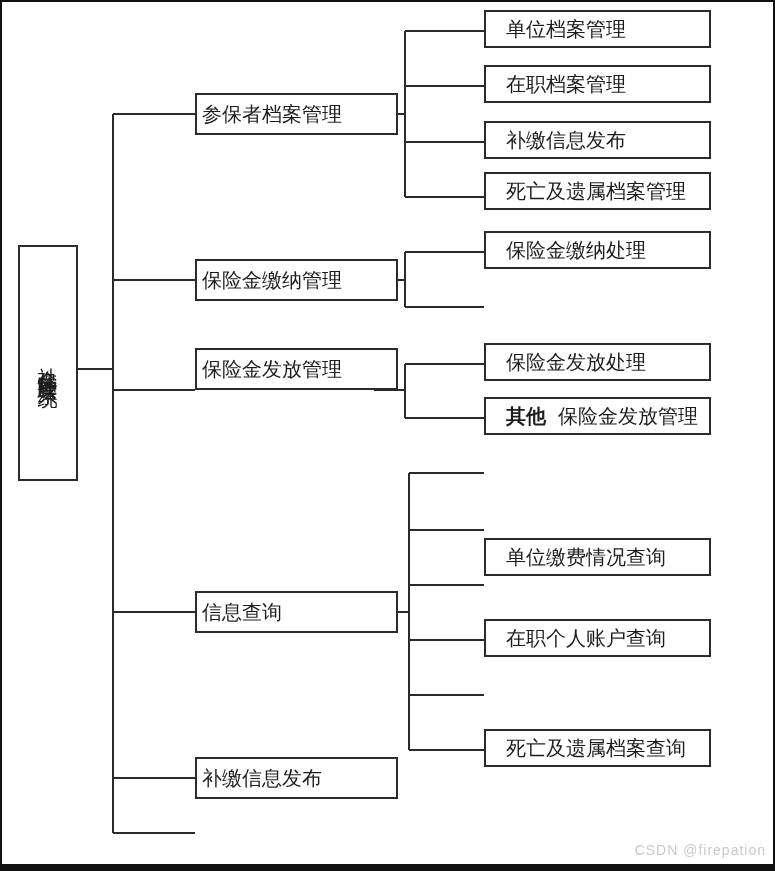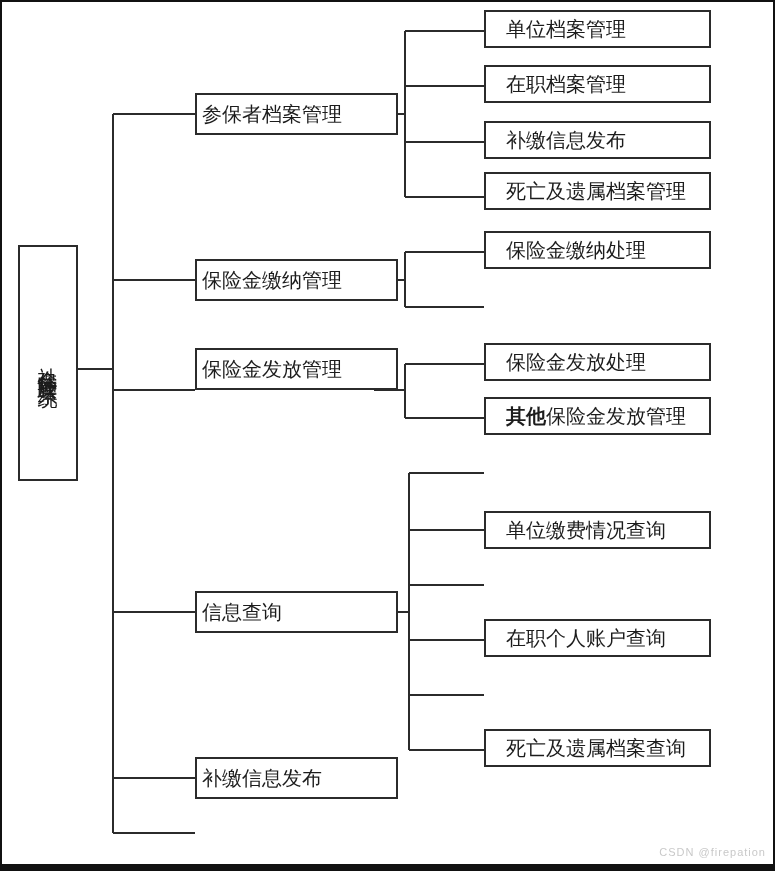--- a/index.html
+++ b/index.html
@@ -57,28 +57,28 @@
     padding-left: 5px;
   }
   .l3 {
     left: 482px;
     width: 227px;
     height: 38px;
     padding-left: 20px;
   }
   .bold-part {
     font-weight: bold;
-    margin-right: 0;
+    margin-right: 12px;
   }
   .watermark {
     position: absolute;
     right: 7px;
     bottom: 6px;
     font-family: "Liberation Sans", "DejaVu Sans", sans-serif;
-    font-size: 11px;
+    font-size: 14px;
     color: #c9c9c9;
     letter-spacing: 1px;
   }
 </style>
 </head>
 <body>
 
 <div class="frame">
 
   <svg class="wires" width="771" height="862" viewBox="0 0 771 862">
@@ -161,21 +161,21 @@
   </div>
 
   <div class="node l3" style="top:341px">
     <span>保险金发放处理</span>
   </div>
   <div class="node l3" style="top:395px">
     <span class="bold-part">其他</span>
       <span>保险金发放管理</span>
   </div>
 
-  <div class="node l3" style="top:509px">
+  <div class="node l3" style="top:536px">
     <span>单位缴费情况查询</span>
   </div>
   <div class="node l3" style="top:617px">
     <span>在职个人账户查询</span>
   </div>
   <div class="node l3" style="top:727px">
     <span>死亡及遗属档案查询</span>
   </div>
 
   <div class="watermark">CSDN @firepation</div>

